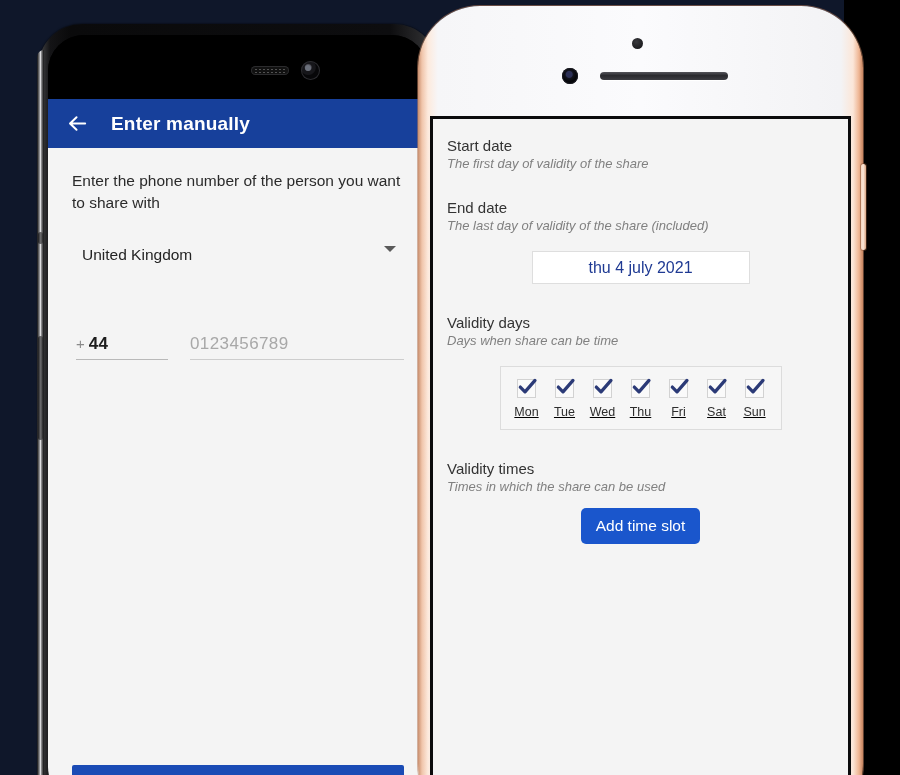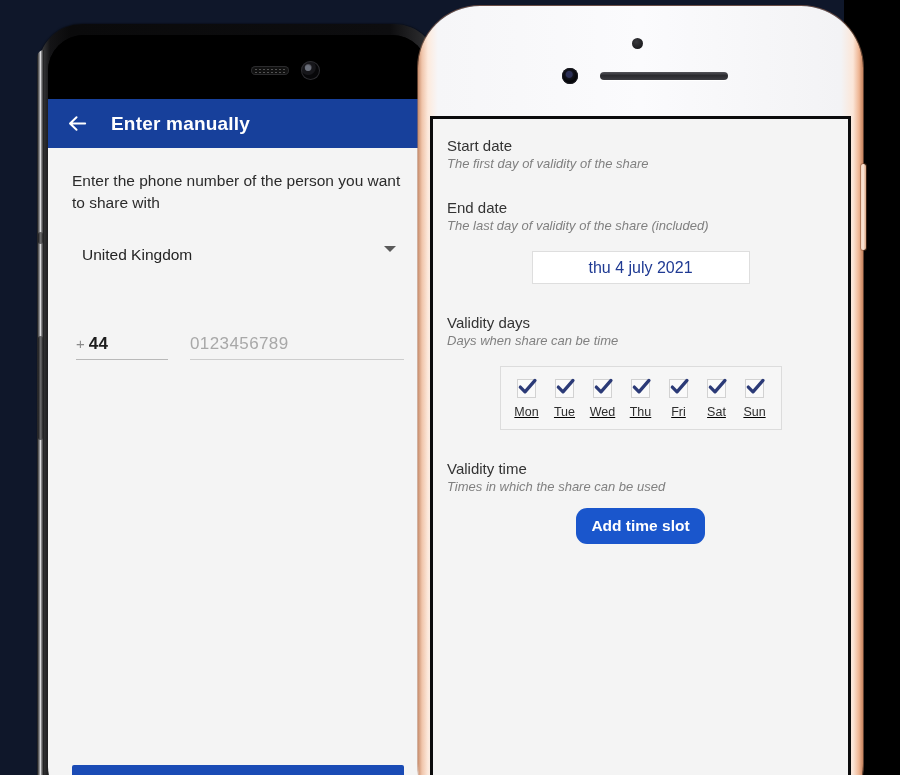--- a/index.html
+++ b/index.html
@@ -167,22 +167,22 @@
   .day .box svg { position:absolute; left:-2px; top:-5px; width:23px; height:23px; }
   .day .nm { margin-top:7px; font-size:12.5px; color:#2e2e2e; }
   #sect-times { margin-top:30px; }
   #allday {
     margin-top:18px; height:40px; background:#fff; border-top:1px solid #e6e6e6;
     border-bottom:1px solid #e6e6e6; display:flex; align-items:center;
     padding-left:10px; font-size:15.5px; color:#2b2b2b;
   }
   #addslot {
     display:block; margin:14px auto 0 auto; background:#1a56cc; color:#fff;
-    border:none; border-radius:11px; padding:9px 15px; font-size:15.5px;
-    font-weight:700; cursor:pointer;
+    border:none; border-radius:5px; padding:9px 15px; font-size:15.5px;
+    font-weight:400; cursor:pointer;
   }
 </style>
 </head>
 <body>
 
 <div id="stage">
 
   <div id="phone-left">
     <div class="rail-l"></div>
     <div class="rail-r"></div>
@@ -309,20 +309,20 @@
                   <svg viewBox="0 0 24 24">
                     <path d="M4.5 12.6 9.4 17.6 19.8 5.6" fill="none" stroke="#2B3A77" stroke-width="3.4" stroke-linecap="round" stroke-linejoin="round"></path>
                   </svg>
                 </div>
                 <div class="nm">Sun</div>
               </div>
             </div>
         </div>
 
         <div class="sect" id="sect-times">
-          <div class="lbl">Validity time</div>
+          <div class="lbl">Validity times</div>
           <div class="sub">Times in which the share can be used</div>
         </div>
         <button id="addslot">Add time slot</button>
       </div>
     </div>
   </div>
 </div>
 
 </body></html>

